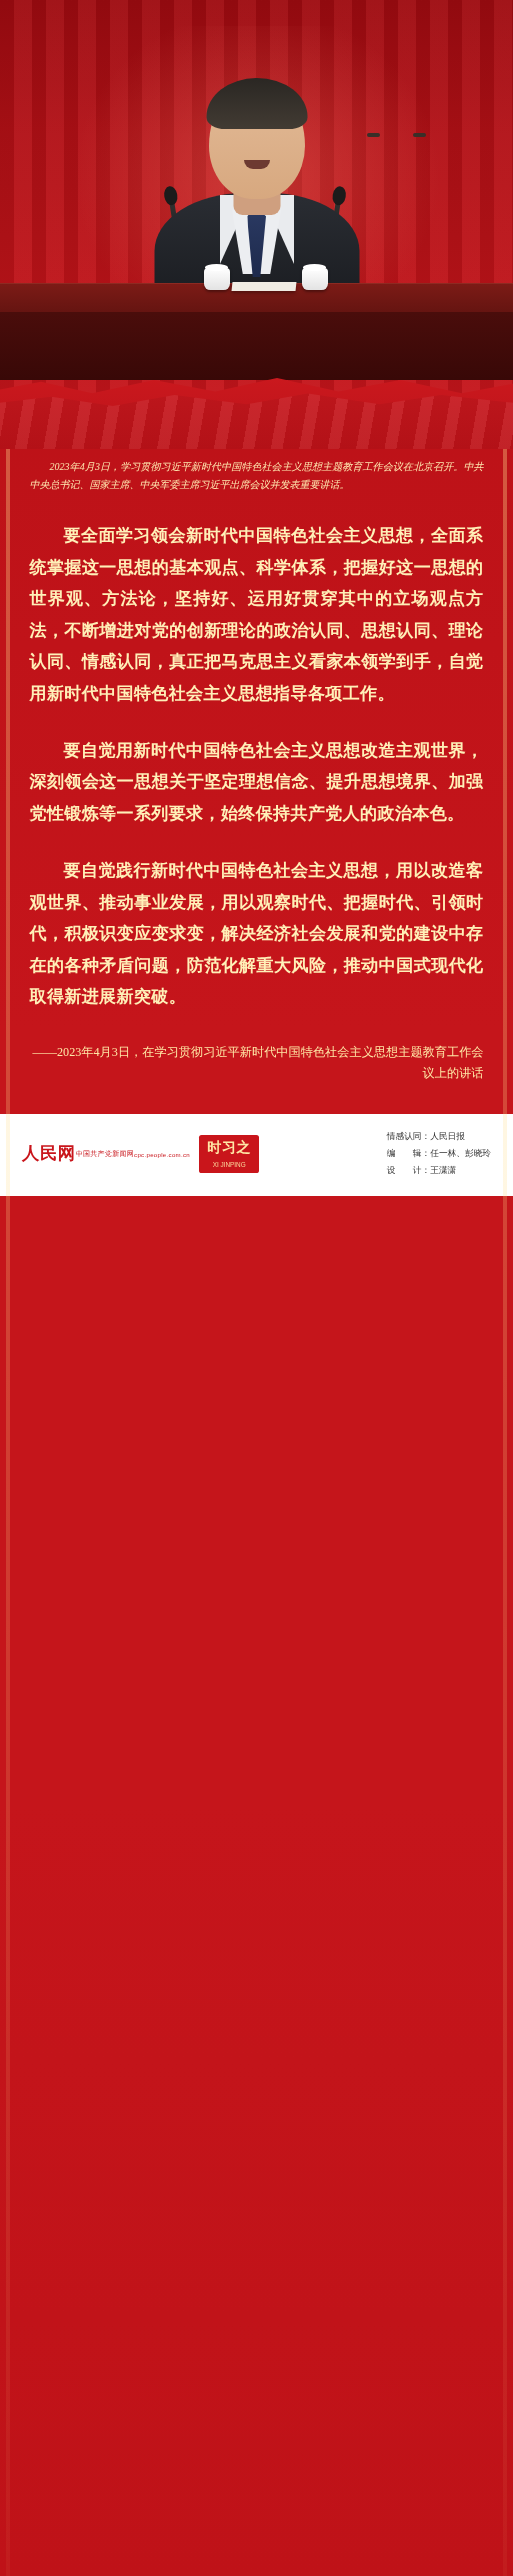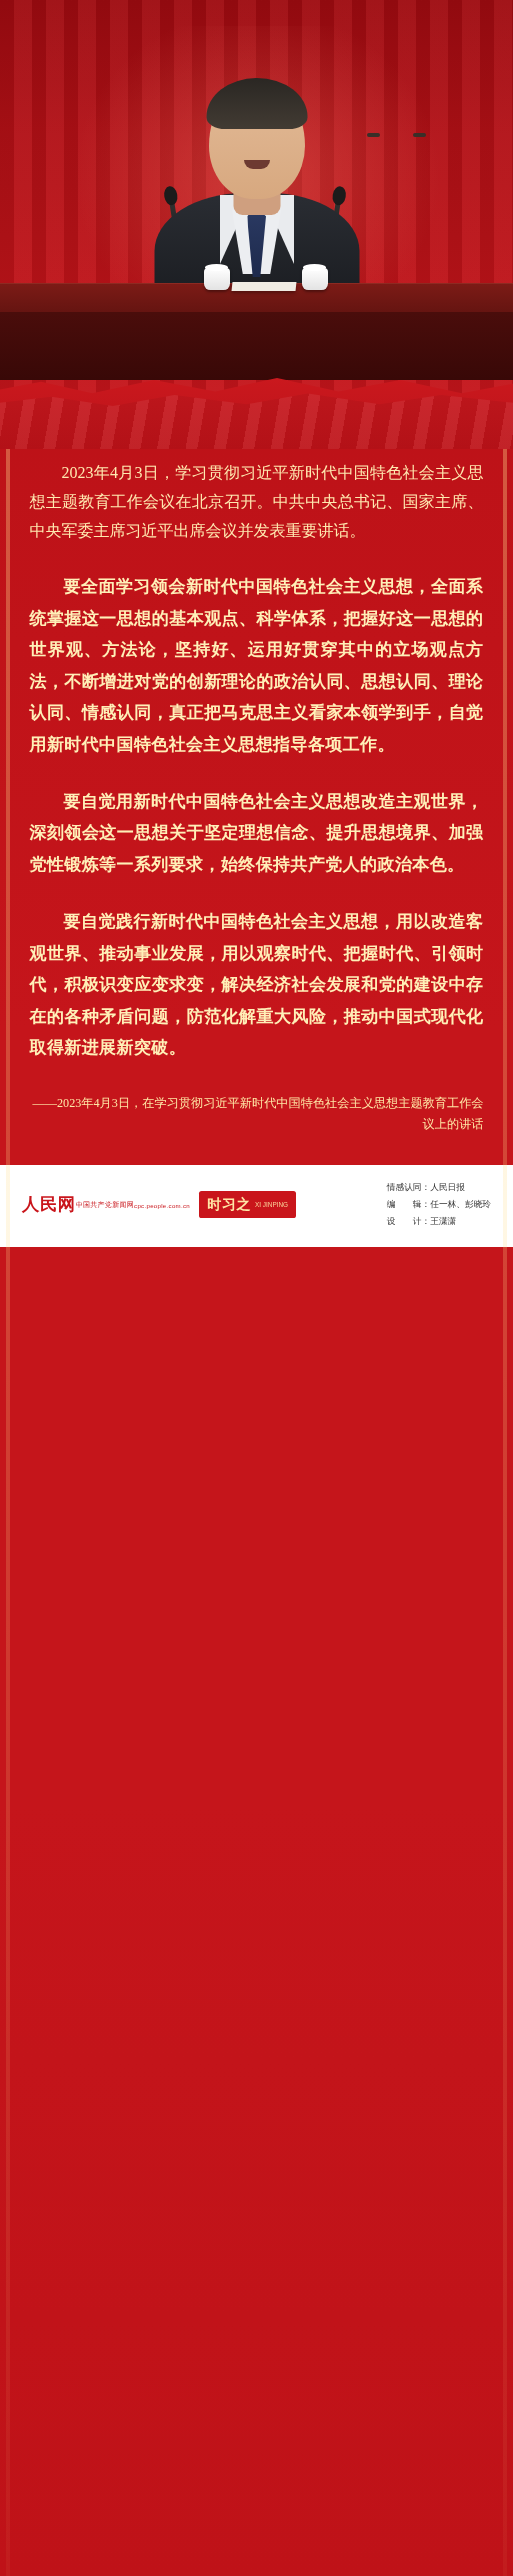--- a/index.html
+++ b/index.html
@@ -235,25 +235,26 @@
     text-shadow: 0 1.3px 0 rgba(120,10,10,.35);
   }
 
   
   .content {
     padding: 9px 29.5px 0;
   }
   .lede {
     color: #ffe9b0;
     font-family: "Liberation Serif", serif;
-    font-size: 16px;
+    font-size: 10px;
     line-height: 1.82;
     text-align: justify;
     text-indent: 2em;
     margin: 0 0 6.4px;
+    font-style: italic;
   }
   .para {
     color: #fff0b8;
     font-family: "Liberation Serif", serif;
     font-weight: bold;
     font-size: 17px;
     line-height: 1.85;
     letter-spacing: 0.4px;
     text-align: justify;
     text-indent: 2em;
@@ -303,20 +304,21 @@
     letter-spacing: 0.3px;
   }
   .ribbon {
     display: flex;
     align-items: center;
     gap: 3.9px;
     background: #c9151b;
     color: #ffe7a6;
     padding: 4.5px 8.3px;
     border-radius: 2.6px;
+    flex-direction: column;
   }
   .ribbon .t1 {
     font-family: "Liberation Serif", serif;
     font-weight: bold;
     font-size: 14px;
     letter-spacing: 0.6px;
   }
   .ribbon .t2 {
     font-family: "Liberation Sans", sans-serif;
     font-size: 6.4px;

